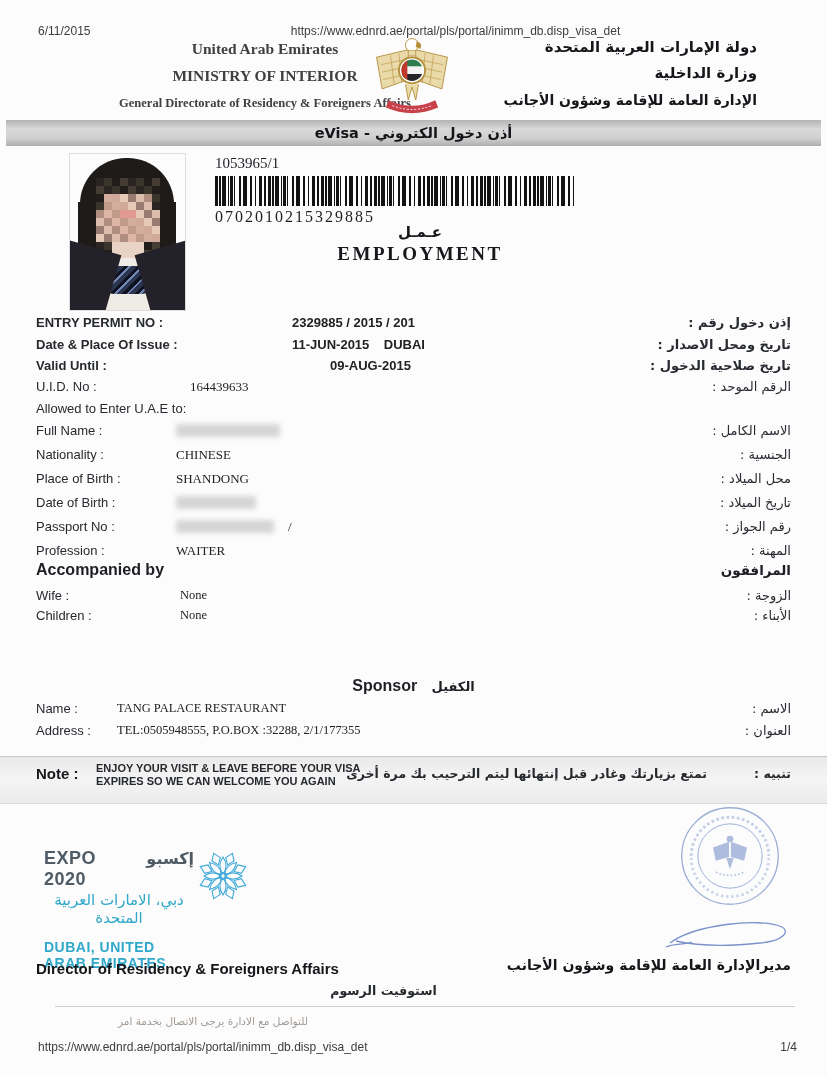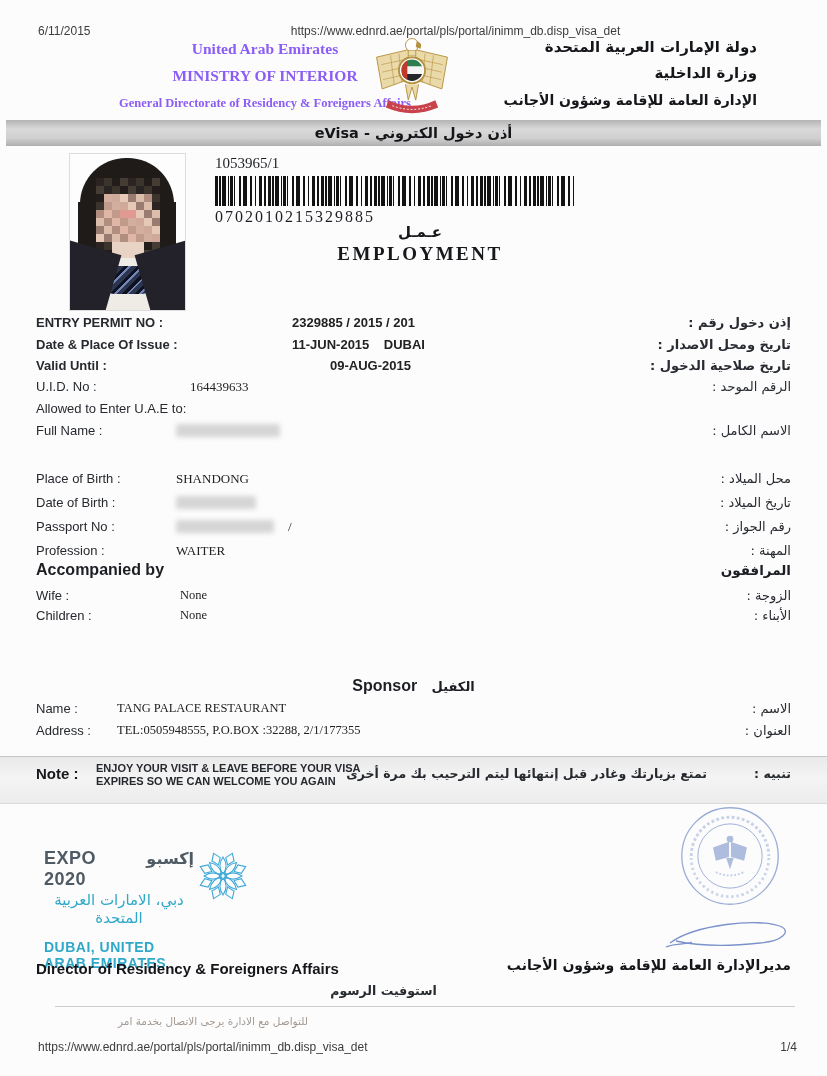--- a/index.html
+++ b/index.html
@@ -3,21 +3,21 @@
 <meta charset="utf-8">
 <style>
   html,body{margin:0;padding:0;background:#9a9a9a;}
   .page{position:relative;width:827px;height:1076px;margin:0 auto;background:#fcfcfc;
         font-family:"Liberation Sans",sans-serif;color:#222;overflow:hidden;}
   .abs{position:absolute;}
   .ar{font-family:"DejaVu Sans",sans-serif;direction:rtl;unicode-bidi:isolate;}
   .serif{font-family:"Liberation Serif",serif;}
   .b{font-weight:700;}
   .meta{font-size:12px;color:#3c3c3c;}
-  .hl{font-family:"Liberation Serif",serif;font-weight:700;color:#8b5cf6;}
+  .hl{font-family:"Liberation Serif",serif;font-weight:700;color:#404040;}
 
   .banner{position:absolute;left:6px;right:6px;top:120px;height:26px;
     background:linear-gradient(180deg,#b4b4b4 0,#d9d9d9 35%,#d0d0d0 70%,#aeaeae 100%);
     text-align:center;line-height:26px;font-size:14.5px;font-weight:700;color:#141519;}
 
   .row{position:absolute;left:0;width:100%;height:19px;font-size:13px;}
   .row .lbl{position:absolute;left:36px;color:#26292e;}
   .row .val{position:absolute;white-space:pre;}
   .row .arl{position:absolute;right:36px;color:#282b31;font-size:13px;}
   .redact{position:absolute;top:1px;height:13px;background:#d5d5d5;filter:blur(2.5px);border-radius:2px;}
@@ -298,20 +298,25 @@
     <span class="arl ar">الرقم الموحد :</span>
   </div>
   <div class="row" style="top:401px">
     <span class="lbl">Allowed to Enter U.A.E to:</span>
   </div>
   <div class="row" style="top:423px">
     <span class="lbl">Full Name :</span>
     <span class="redact" style="left:176px;width:104px"></span>
     <span class="arl ar">الاسم الكامل :</span>
   </div>
+  <div class="row" style="top:447px">
+    <span class="lbl">Nationality :</span>
+    <span class="val serif" style="left:176px">CHINESE</span>
+    <span class="arl ar">الجنسية :</span>
+  </div>
   <div class="row" style="top:495px">
     <span class="lbl">Date of Birth :</span>
     <span class="redact" style="left:176px;width:80px"></span>
     <span class="arl ar">تاريخ الميلاد :</span>
   </div>
   <div class="row" style="top:471px">
     <span class="lbl">Place of Birth :</span>
     <span class="val serif" style="left:176px">SHANDONG</span>
     <span class="arl ar">محل الميلاد :</span>
   </div>

